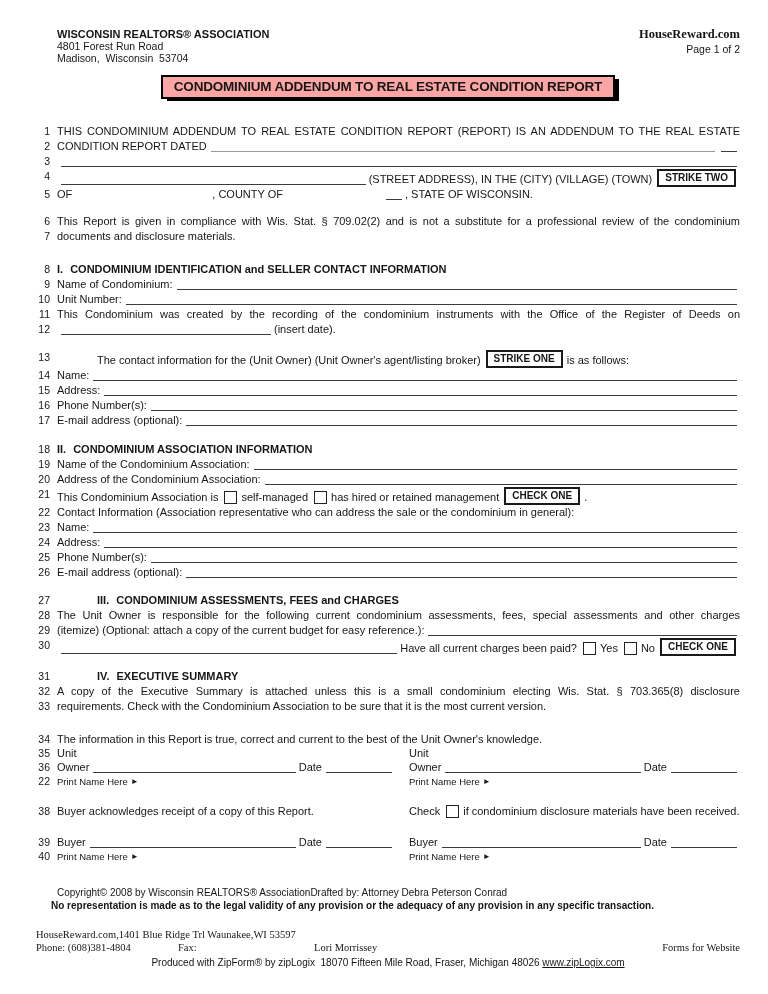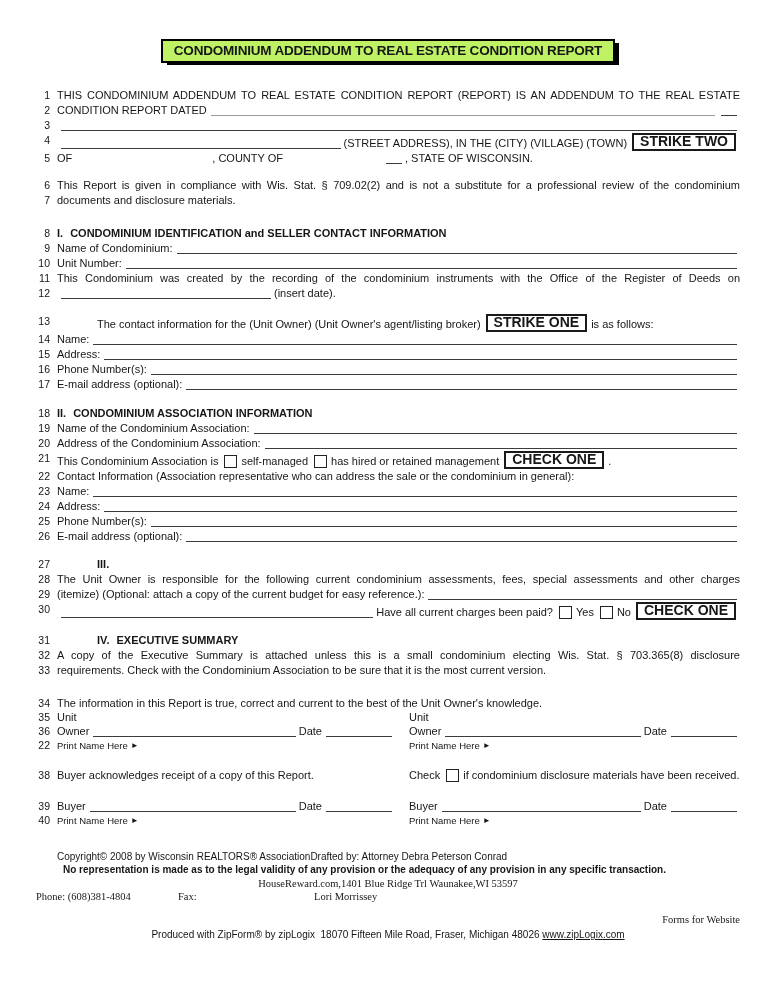--- a/index.html
+++ b/index.html
@@ -14,21 +14,21 @@
   .hdr { display:flex; justify-content:space-between; margin-left:21px; }
   .hdr-left div { line-height:12px; }
   .org { font-weight:bold; font-size:11px; }
   .addr { font-size:10.5px; }
   .hdr-right { text-align:right; line-height:13px; }
   .site { font-family:"Liberation Serif", serif; font-weight:bold; font-size:12.5px; }
   .pageno { font-size:10.5px; margin-top:2px; }
 
   .titlewrap { text-align:center; margin-top:11px; height:30px; }
   .titlebox {
-    display:inline-block; border:2px solid #000; background:#bef264;
+    display:inline-block; border:2px solid #000; background:#fca5a5;
     box-shadow:5px 3px 0 -1px #000;
     font-weight:bold; font-size:13.5px; letter-spacing:-0.2px;
     padding:2px 11px 3px 11px;
   }
 
   
   .body-lines { margin-top:19px; }
   .row { display:flex; min-height:15px; line-height:15px; }
   .ln { flex:none; width:14px; text-align:right; margin-right:7px; font-size:10.5px; }
   .lc { flex:1; display:flex; align-items:flex-end; min-width:0; }
@@ -40,52 +40,63 @@
   .blank { flex:1; border-bottom:1px solid #3c3c3c; margin:0 3px 2px 4px; min-width:8px; }
   .blank.gray { border-bottom-color:#9a9a9a; }
   .blank.fxd210 { flex:none; width:210px; }
   .blank.dshort { flex:none; width:16px; margin:0 3px 2px 3px; }
   .blank.date { flex:none; width:66px; }
   .spacer { flex:none; }
   .sp140 { width:140px; } .sp100 { width:100px; }
   .cb { flex:none; width:11px; height:11px; border:1px solid #222; background:#fff; margin:0 4px 1px 6px; }
   .ibox {
     flex:none; border:2px solid #1a1a1a; font-weight:bold; white-space:nowrap;
-    line-height:13px; padding:0 6px 1px 6px; margin:0 4px 0 5px; font-size:14px;
+    line-height:13px; padding:0 6px 1px 6px; margin:0 4px 0 5px; font-size:10px;
   }
   .gap12 { margin-top:12px; } .gap13 { margin-top:13px;gap:40px; } .gap14 { margin-top:14px; }
   .gap16 { margin-top:16px; } .gap18 { margin-top:18px; }
 
   
   .sigL { flex:none; width:352px; display:flex; align-items:flex-end; padding-right:14px; box-sizing:border-box; min-width:0; }
   .sigR { flex:1; display:flex; align-items:flex-end; min-width:0; }
   .small { font-size:9.5px; white-space:nowrap; }
   .arrow { font-size:8px; margin-left:3px; line-height:13px; }
   .h13 { min-height:13px; line-height:13px; }
 
   
   .footer { margin-top:23px; font-size:10px; }
   .f-row1 { margin-left:21px; display:flex; line-height:13px; }
-  .f-row2 { margin-left:27px; font-weight:bold; line-height:13px; }
+  .f-row2 { margin-left:15px; font-weight:bold; line-height:13px; }
   .serif { font-family:"Liberation Serif", serif; font-size:10.5px; }
-  .f-row3 { line-height:13px; margin-top:1px;text-align:center; }
+  .f-row3 { line-height:13px; margin-top:16px; }
   .f-row4 { display:flex; line-height:13px; }
   .f-phone { flex:none; width:142px; }
   .f-fax { flex:none; width:136px; }
   .f-agent { flex:1; }
-  .f-forms { flex:none;margin-top:23px; }
+  .f-forms { flex:none; }
   .f-row5 { text-align:center; font-size:10px; margin-top:2px; line-height:14px; }
   .link { text-decoration:underline; color:#161616; }
 </style>
 </head>
 <body>
 
 <div class="page">
   <div class="content">
 
+    <div class="hdr">
+      <div class="hdr-left">
+        <div class="org">WISCONSIN REALTORS® ASSOCIATION</div>
+        <div class="addr">4801 Forest Run Road</div>
+        <div class="addr ws">Madison,  Wisconsin  53704</div>
+      </div>
+      <div class="hdr-right">
+        <div class="site">HouseReward.com</div>
+        <div class="pageno">Page 1 of 2</div>
+      </div>
+    </div>
 
     <div class="titlewrap">
       <span class="titlebox">CONDOMINIUM ADDENDUM TO REAL ESTATE CONDITION REPORT</span>
     </div>
 
     <div class="body-lines">
 
       <div class="row">
         <span class="ln">1</span>
         <div class="lc">
@@ -276,20 +287,21 @@
         <div class="lc">
           <span class="txt">E-mail address (optional):</span>
           <span class="blank"></span>
         </div>
       </div>
 
       <div class="row gap13">
         <span class="ln">27</span>
         <div class="lc">
           <span class="roman">III.</span>
+          <span class="txt bold">CONDOMINIUM ASSESSMENTS, FEES and CHARGES</span>
         </div>
       </div>
       <div class="row">
         <span class="ln">28</span>
         <div class="lc">
             <span class="jt">The Unit Owner is responsible for the following current condominium assessments, fees, special assessments and other charges</span>
           </div>
       </div>
       <div class="row">
         <span class="ln">29</span>

